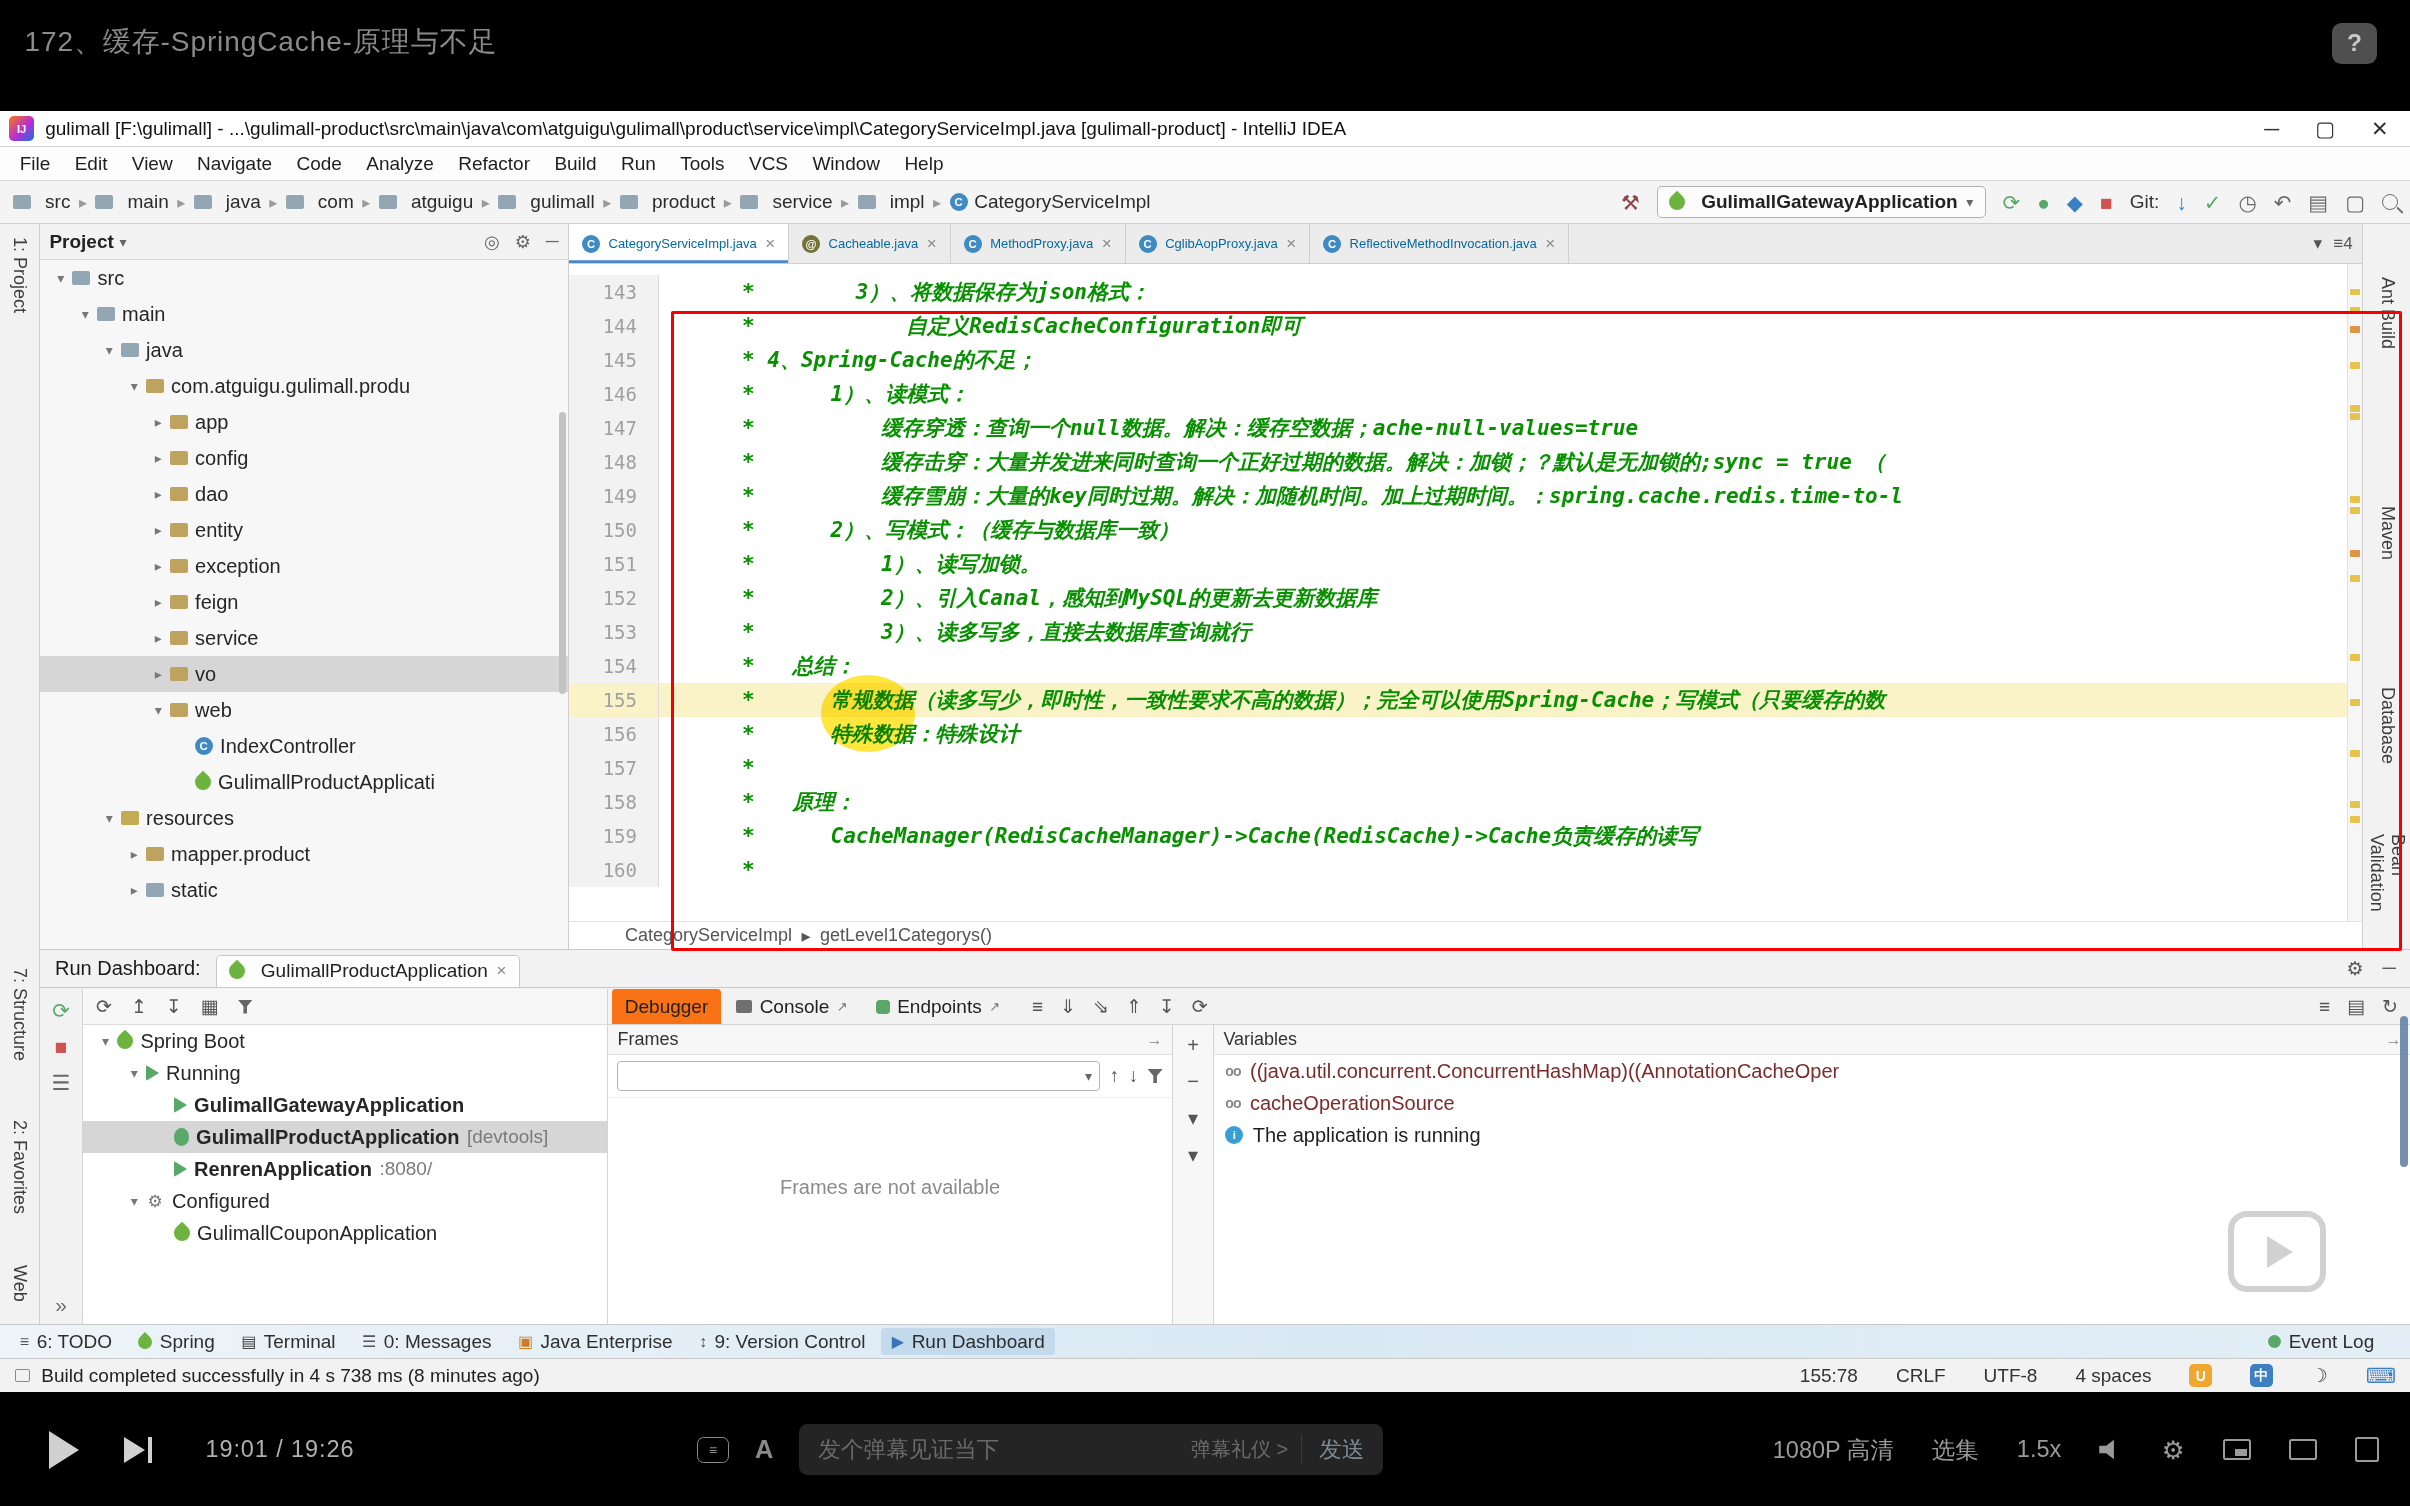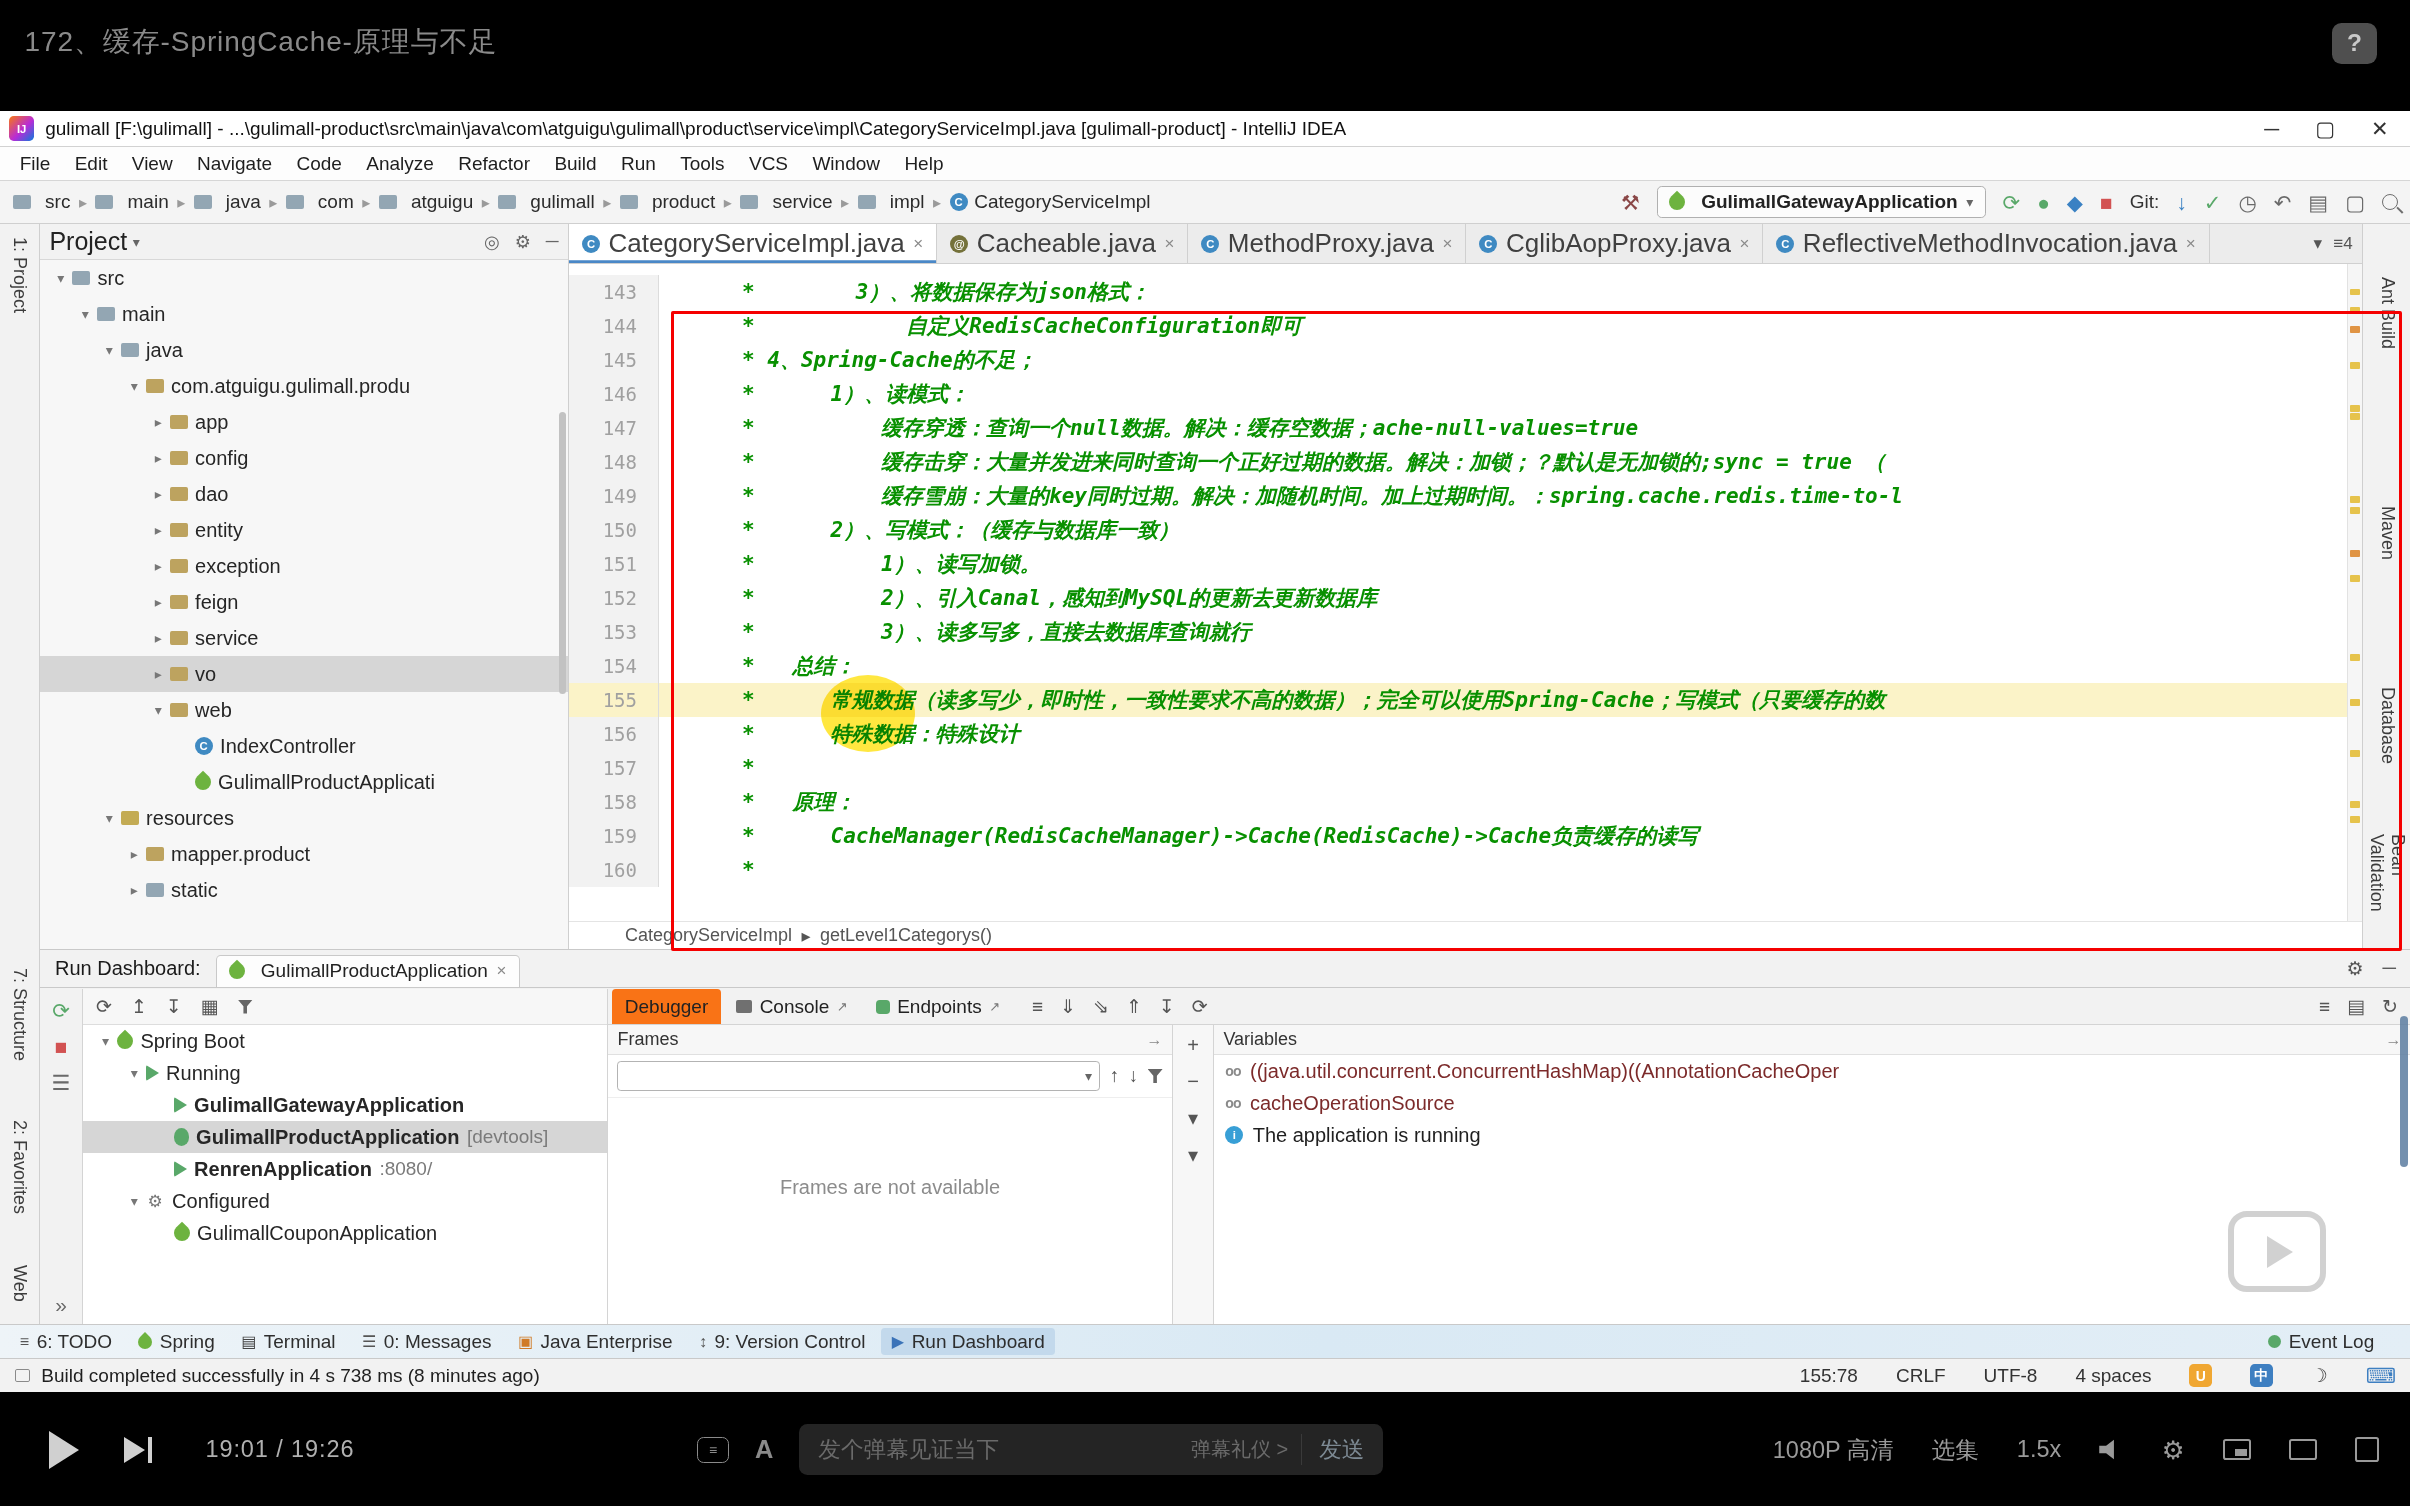--- a/index.html
+++ b/index.html
@@ -44,21 +44,21 @@
   .leftstrip .vlabel:nth-child(3){top:896px}
   .leftstrip .vlabel:nth-child(4){top:1041px}
   .rightstrip .vlabel:nth-child(1){top:53px}
   .rightstrip .vlabel:nth-child(2){top:282px}
   .rightstrip .vlabel:nth-child(3){top:463px}
   .rightstrip .vlabel:nth-child(4){top:610px}
 
   
   .project{position:absolute;left:40px;top:113px;width:529px;height:725px;background:#f7f7f7;border-right:0.9px solid #cfcfcf;overflow:hidden}
   .phead{height:36px;display:flex;align-items:center;padding:0 9.4px;border-bottom:0.9px solid #d8d8d8;background:#f2f2f2}
-  .phead-title{font-size:25px;font-weight:normal;color:#222;margin-right:5.6px}
+  .phead-title{font-size:19px;font-weight:bold;color:#222;margin-right:5.6px}
   .phead-ics{margin-left:auto;display:flex;gap:15px;color:#666;font-size:18px}
   .trow{height:36px;display:flex;align-items:center;white-space:nowrap;overflow:hidden}
   .trow.sel{background:#d6d6d6}
   .tchev{width:22.6px;text-align:center;color:#777;font-size:14px;flex:none}
   .tlabel{font-size:20px;color:#262626}
   .tsuffix{font-size:19px;color:#7a7a7a;margin-left:7.5px}
   .bold .tlabel{font-weight:bold}
   .tic{flex:none;margin-right:7.5px}
   .tic-folder{width:18px;height:14px;border-radius:1.9px;background:#93a6b3}
   .tic-folder-res{width:18px;height:14px;border-radius:1.9px;background:#c3ab54}
@@ -68,21 +68,21 @@
   .tic-run{width:0;height:0;border-left:13px solid #59a869;border-top:8.5px solid transparent;border-bottom:8.5px solid transparent;border-radius:1.9px}
   .tic-bug{width:15px;height:18px;background:#59a869;border-radius:7.5px/8.5px}
   .tic-wrench{color:#777;font-size:17px;width:19px;text-align:center}
   .pscroll{position:absolute;right:1.9px;top:188px;width:7.5px;height:282px;background:#c2c2c2;border-radius:3.8px}
 
   
   .editor{position:absolute;left:569px;top:113px;width:1793px;height:725px;background:#fff}
   .tabbar{height:40px;background:#ececec;border-bottom:0.9px solid #d0d0d0;display:flex;align-items:stretch}
   .tab{display:flex;align-items:center;gap:8.5px;padding:0 13px;border-right:0.9px solid #d0d0d0;background:#ececec}
   .tab.sel{background:#fff;box-shadow:inset 0 -2.8px 0 #4a88c7}
-  .tab-label{font-size:26px;color:#404040}
+  .tab-label{font-size:13px;color:#0369a1}
   .tab-close{color:#8a8a8a;font-size:17px}
   .fic{width:18px;height:18px;border-radius:50%;display:flex;align-items:center;justify-content:center;color:#fff;font:bold 11.3px "Liberation Sans",sans-serif;flex:none}
   .fic-class{background:#3f8ac2}
   .fic-annotation{background:#74713a}
   .tab-extra{margin-left:auto;display:flex;align-items:center;gap:11.3px;padding-right:9.4px;color:#555;font-size:17px}
   .edbody{position:absolute;top:40px;left:0;right:0;bottom:28px;overflow:hidden;padding-top:11.3px;background:#fff}
   .ed-row{display:flex;height:34px;align-items:flex-start;position:relative;z-index:1}
   .ed-num{width:90px;flex:none;text-align:right;padding-right:21px;color:#a0a0a0;font:19px "DejaVu Sans Mono",monospace;background:#f2f2f2;border-right:0.9px solid #dcdcdc;height:100%;display:flex;align-items:center;justify-content:flex-end}
   .ed-text{flex:1;white-space:pre;overflow:hidden;padding-left:83px;font:italic 600 21px "DejaVu Sans Mono","DejaVu Sans",monospace;color:#089000;height:100%;display:flex;align-items:center}
   .ed-row.cur .ed-num,.ed-row.cur .ed-text{background:#fbf3c8}

